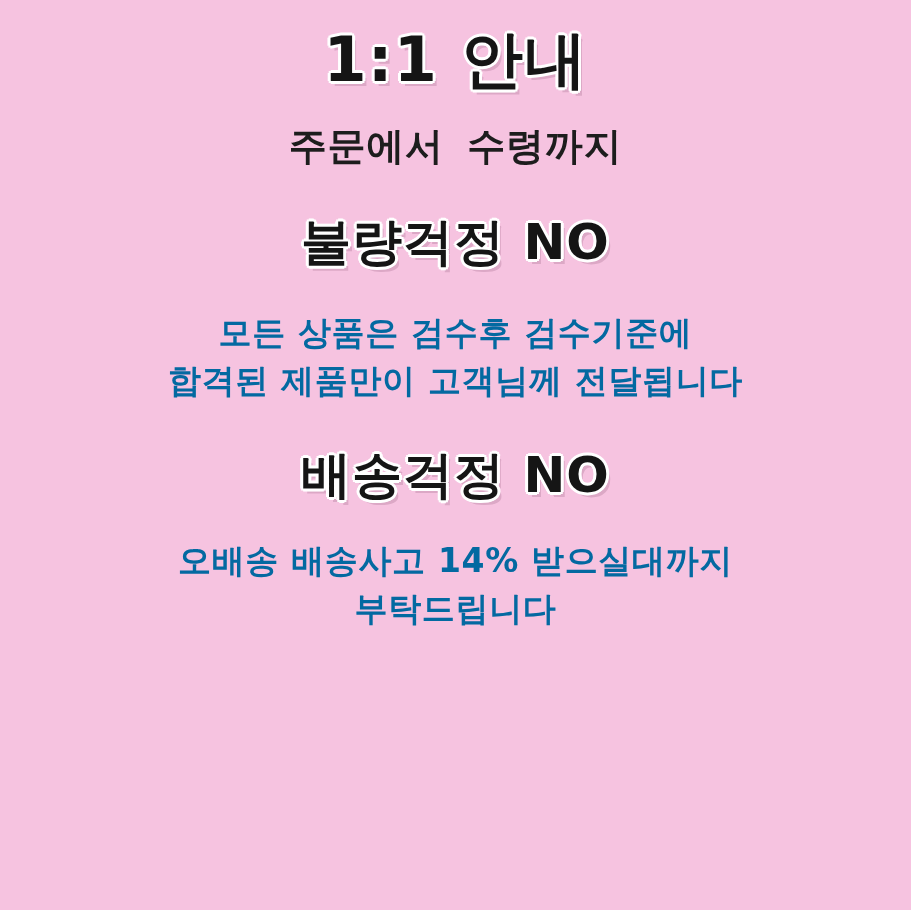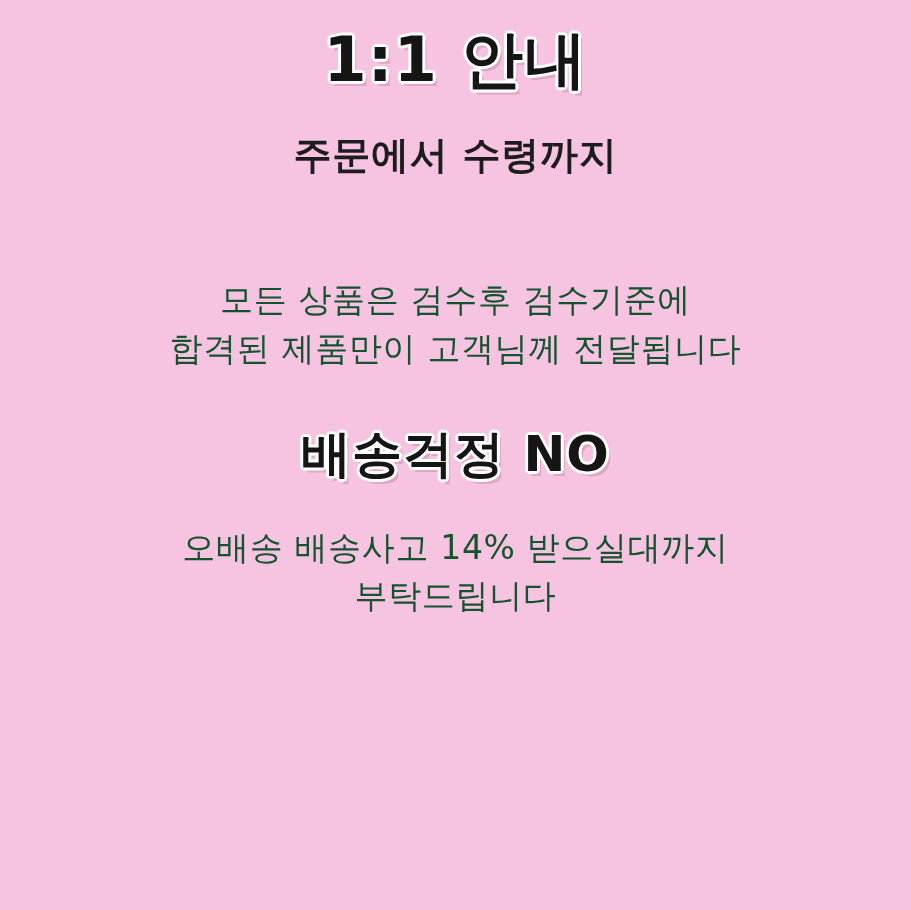--- a/index.html
+++ b/index.html
@@ -48,30 +48,31 @@
   .title {
     font-size: 62px;
     line-height: 1.1;
     margin-top: 26px;
   }
   .sub {
     font-size: 38px;
     line-height: 1.42;
     font-weight: 600;
     color: #1d1d1d;
+    font-family: Liberation Mono, monospace;
   }
   .section-head {
     font-size: 50px;
     line-height: 1.15;
   }
   .body-text {
     font-size: 33px;
     line-height: 1.46;
-    font-weight: 400;
-    color: #14532d;
+    font-weight: 700;
+    color: #0369a1;
   }
   .footer-text {
     font-size: 29px;
     line-height: 1.4;
     font-weight: 600;
     color: #1d1d1d;
   }
   .gap-a { height: 38px; }
   .gap-b { height: 52px; }
   .gap-c { height: 50px; }
@@ -86,20 +87,21 @@
 <div class="poster">
 
   <div class="line headline title">1:1 안내</div>
 
   <div class="gap-a"></div>
 
   <div class="line sub">주문에서 수령까지</div>
 
   <div class="gap-b"></div>
 
+  <div class="line headline section-head">불량걱정 NO</div>
 
   <div class="gap-c"></div>
 
   <div class="line body-text">모든 상품은 검수후 검수기준에</div>
   <div class="line body-text">합격된 제품만이 고객님께 전달됩니다</div>
 
   <div class="gap-d"></div>
 
   <div class="line headline section-head">배송걱정 NO</div>
 

